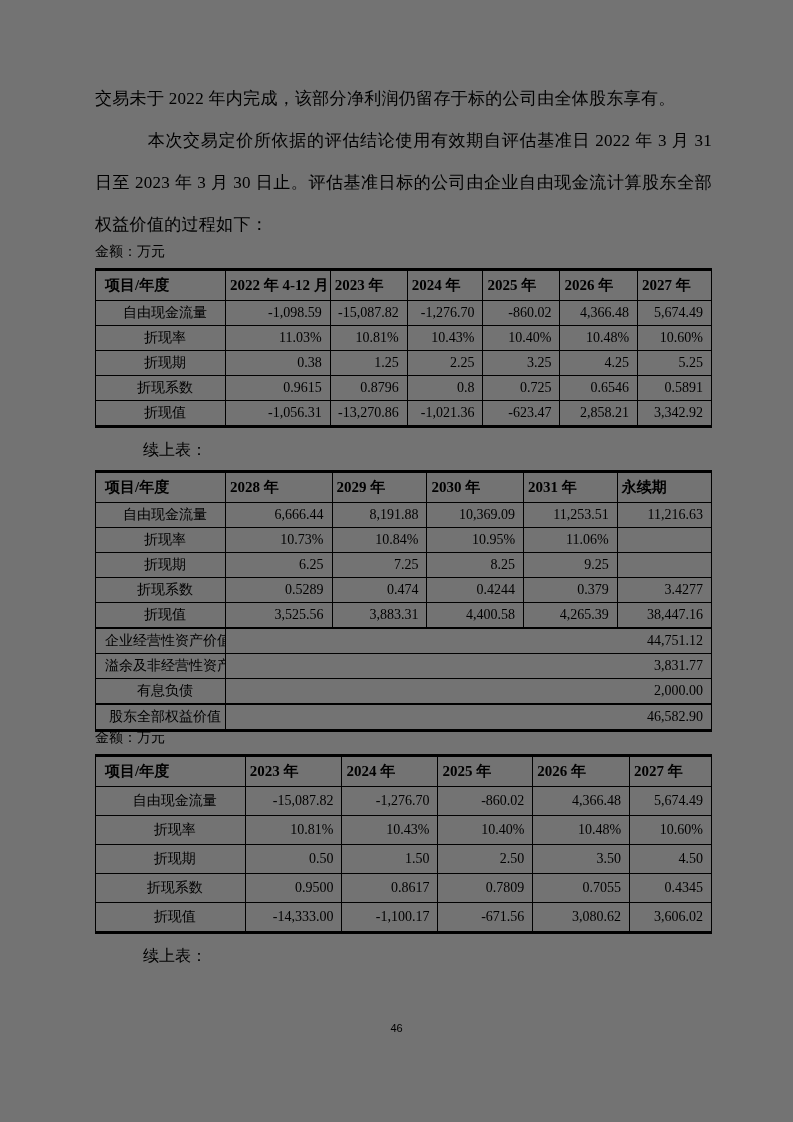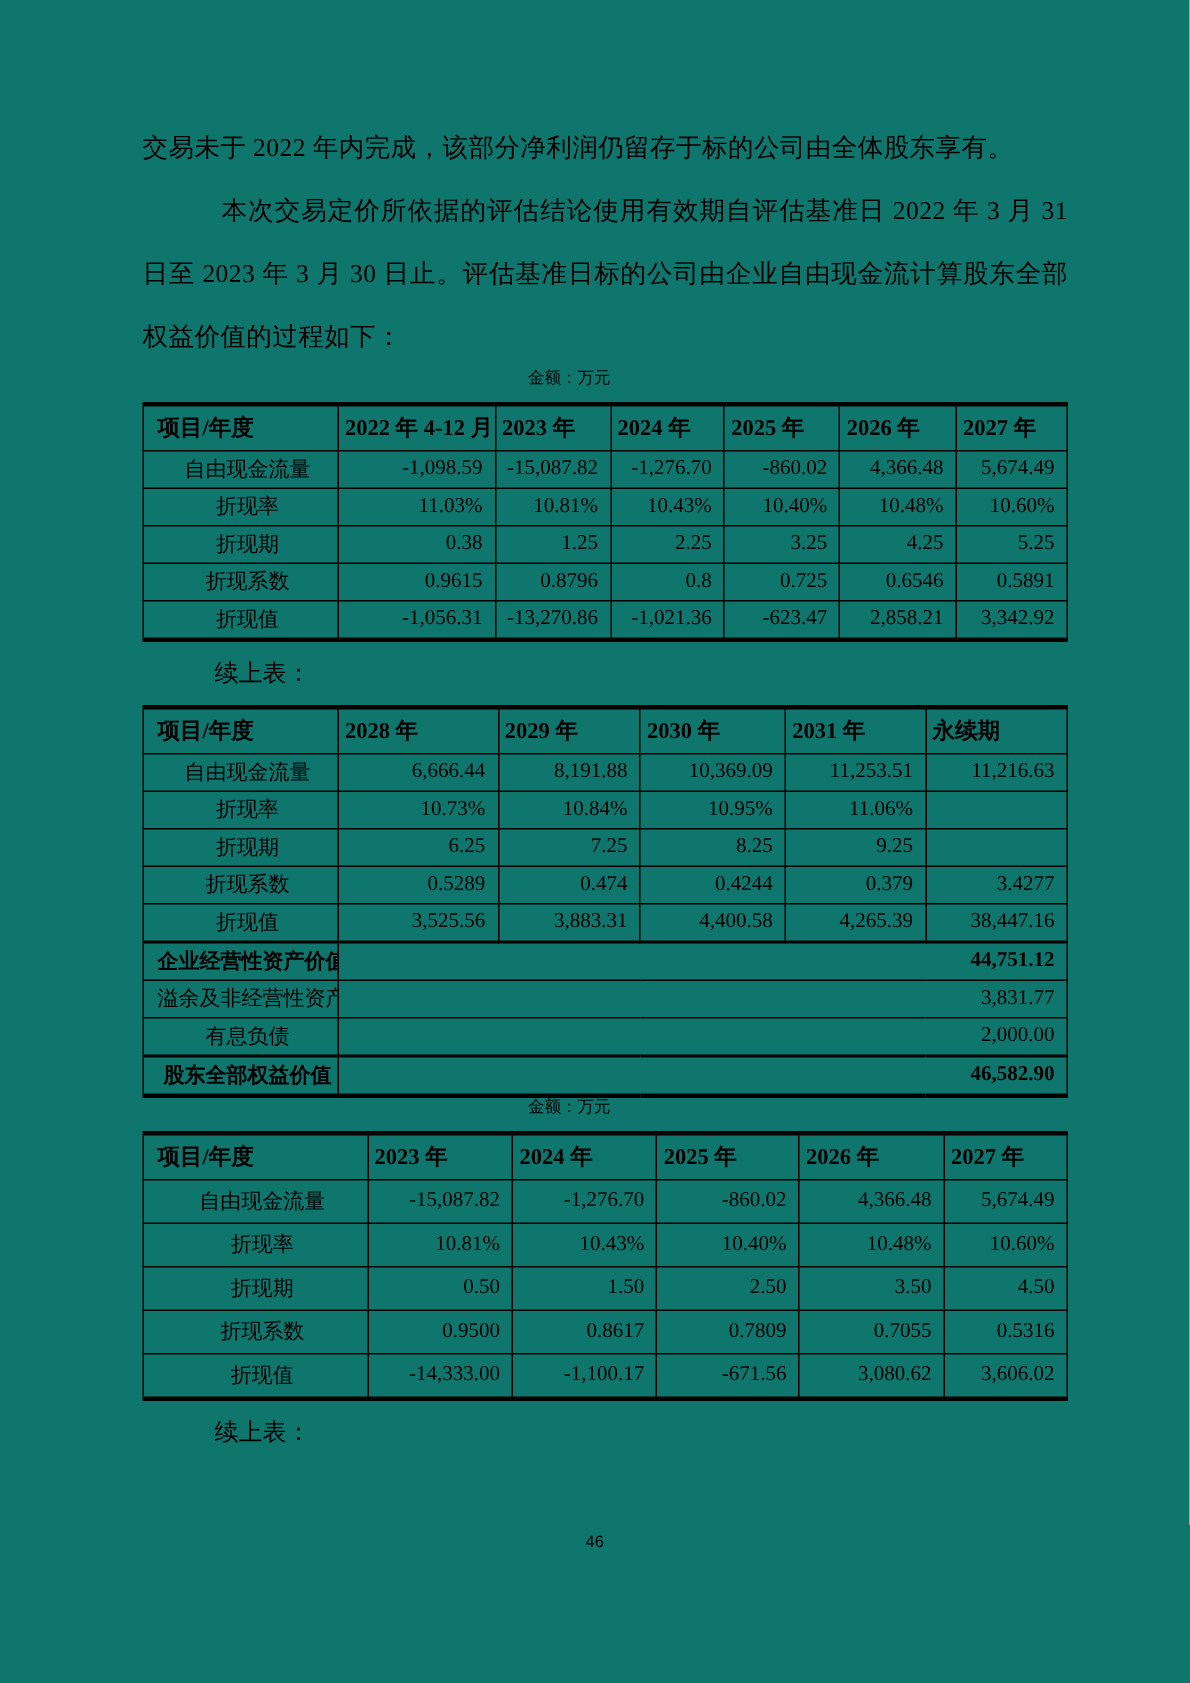--- a/index.html
+++ b/index.html
@@ -2,34 +2,34 @@
 <html><head>
 <meta charset="utf-8">
 <style>
   * { margin: 0; padding: 0; box-sizing: border-box; }
   html, body { background: #e8e8e8; }
   body { font-family: "Liberation Serif", "DejaVu Serif", serif; color: #000; }
   .page {
     position: relative;
     width: 793px;
     height: 1122px;
-    background: #0f766e;
+    background: #737373;
     overflow: hidden;
     padding: 78px 81px 0 95px;
   }
   .para {
     font-size: 17px;
     line-height: 42px;
     text-align: justify;
     letter-spacing: 0.3px;
   }
   .para.indent { text-indent: 3.1em; }
   .amount-unit {
-    font-size: 11px;
-    text-align: center;
+    font-size: 14px;
+    text-align: left;
     padding-right: 48px;
     height: 20px;
     line-height: 20px;
     margin-top: -4px;
     margin-bottom: 6px;
   }
   .continued {
     font-size: 16px;
     margin: 10px 0 8px 48px;
     height: 24px;
@@ -64,21 +64,21 @@
   .doc-table td.label-cell {
     text-align: center;
     padding-left: 9px;
   }
   .doc-table td.num-cell {
     text-align: right;
     padding-right: 8px;
   }
   .table-compact td { padding-top: 3px; padding-bottom: 3px; }
   .table-roomy td { padding-top: 5px; padding-bottom: 5px; }
-  .doc-table tr.bold-row td { font-weight: bold; margin-top: 25px; }
+  .doc-table tr.bold-row td { font-weight: normal; margin-top: 25px; }
   .doc-table tr.thick-top td { border-top: 2.5px solid #000; }
   .mid-para { margin-top: 12px; }
   .footer-pageno {
     position: absolute;
     left: 0;
     right: 0;
     top: 1022px;
     text-align: center;
     font-size: 11px;
     font-family: "Liberation Sans", "DejaVu Sans", sans-serif;
@@ -292,21 +292,21 @@
           <td class="num-cell">2.50</td>
           <td class="num-cell">3.50</td>
           <td class="num-cell">4.50</td>
         </tr>
         <tr>
           <td class="label-cell">折现系数</td>
           <td class="num-cell">0.9500</td>
           <td class="num-cell">0.8617</td>
           <td class="num-cell">0.7809</td>
           <td class="num-cell">0.7055</td>
-          <td class="num-cell">0.5316</td>
+          <td class="num-cell">0.4345</td>
         </tr>
         <tr>
           <td class="label-cell">折现值</td>
           <td class="num-cell">-14,333.00</td>
           <td class="num-cell">-1,100.17</td>
           <td class="num-cell">-671.56</td>
           <td class="num-cell">3,080.62</td>
           <td class="num-cell">3,606.02</td>
         </tr>
       </tbody>

